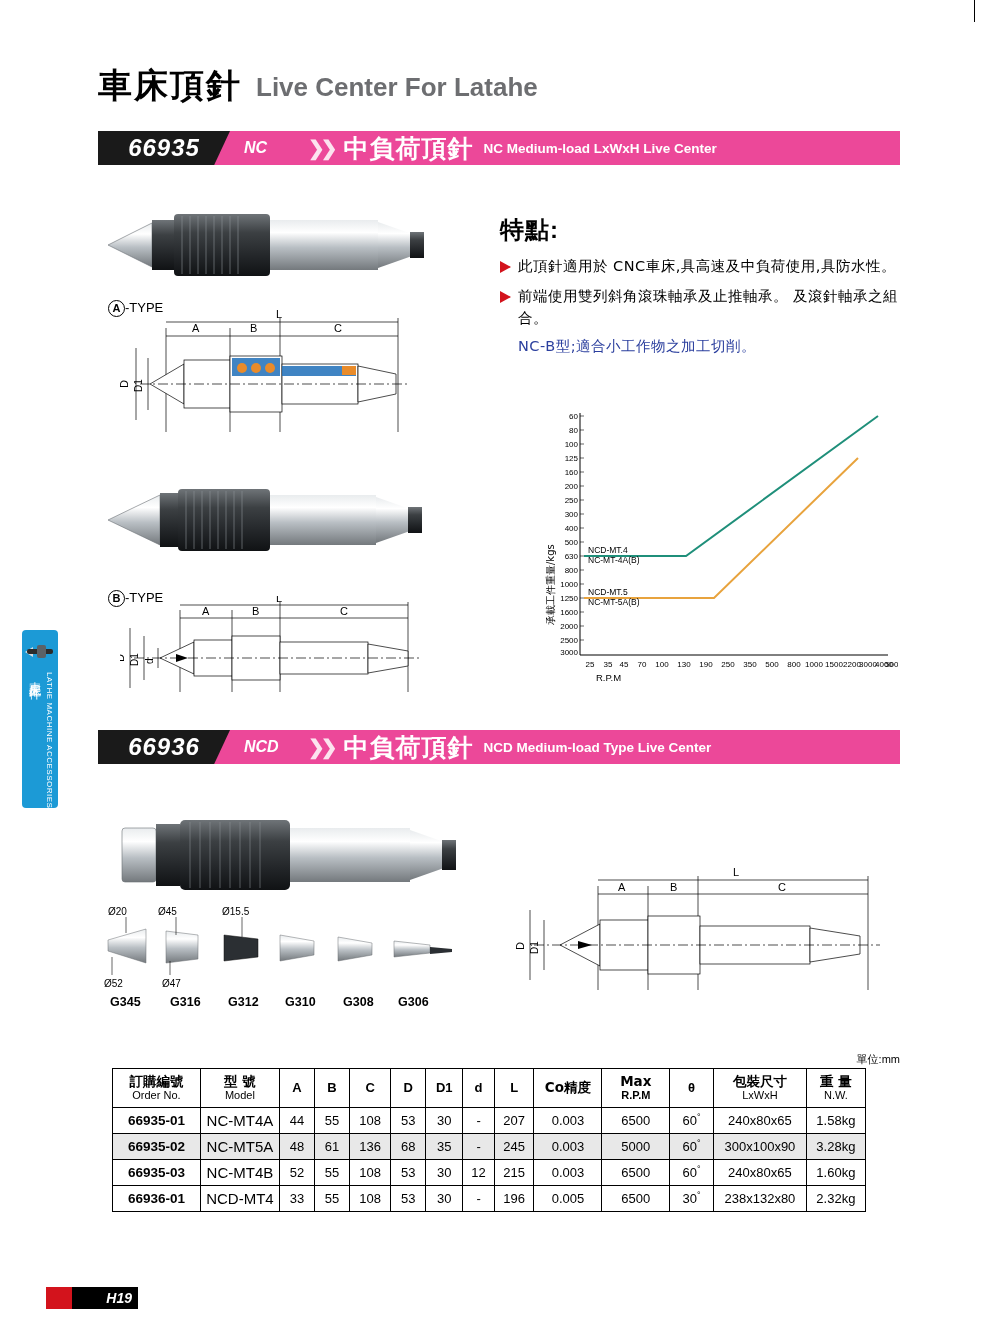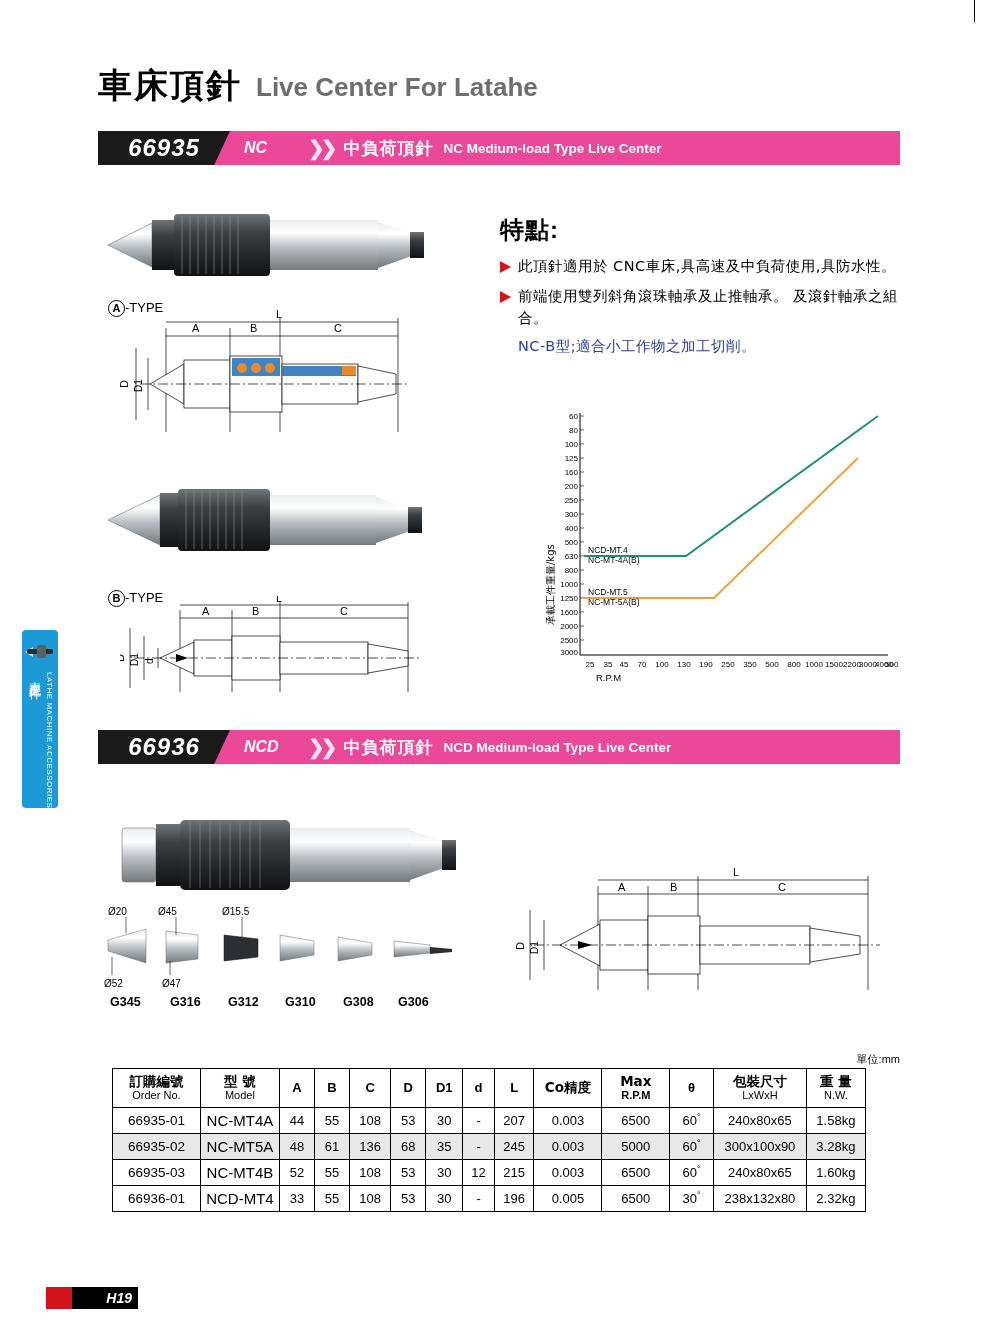--- a/index.html
+++ b/index.html
@@ -21,21 +21,21 @@
   .title-cn{font-family:"DejaVu Sans", sans-serif;font-weight:bold;font-size:34px;letter-spacing:2px;color:#000;line-height:1;}
   .title-en{font-size:26px;font-weight:bold;color:#6d6e71;line-height:1;padding-bottom:2px;}
 
   
   .banner{position:absolute;left:98px;width:802px;height:34px;background:#ec4899;display:flex;align-items:center;}
   .banner .numbox{width:132px;height:34px;background:#1a1a1a;color:#fff;display:flex;align-items:center;justify-content:center;
       font-size:24px;font-weight:bold;font-style:italic;letter-spacing:1px;
       clip-path:polygon(0 0,100% 0,88% 100%,0 100%);}
   .banner .code{color:#fff;font-size:16px;font-weight:bold;font-style:italic;margin-left:14px;width:64px;}
   .banner .chev{color:#fff;font-size:20px;font-weight:bold;opacity:.85;margin-right:10px;letter-spacing:-4px;}
-  .banner .cn{color:#fff;font-family:"DejaVu Sans",sans-serif;font-weight:bold;font-size:17px;letter-spacing:1px;text-align:center;}
+  .banner .cn{color:#fff;font-family:"DejaVu Sans",sans-serif;font-weight:bold;font-size:25px;letter-spacing:1px;text-align:center;}
   .banner .en{color:#fff;font-size:13.5px;font-weight:bold;margin-left:10px;}
 
   
   .sidetab{position:absolute;left:22px;top:630px;width:36px;height:178px;background:#1c9ad6;border-radius:4px;
     display:flex;flex-direction:column;align-items:center;padding-top:8px;box-sizing:border-box;}
   .sidetab .ico{width:30px;height:28px;position:relative;margin-bottom:6px;}
   .sidetab .ico .bar{position:absolute;left:2px;top:11px;width:26px;height:5px;background:#2b2b2b;border-radius:2px;}
   .sidetab .ico .cone{position:absolute;left:0px;top:9px;width:0;height:0;border-top:5px solid transparent;border-bottom:5px solid transparent;border-right:8px solid #d9dde0;}
   .sidetab .ico .knob{position:absolute;left:12px;top:7px;width:9px;height:13px;background:#5b6166;border-radius:2px;}
   .sidetab .t1{writing-mode:vertical-rl;font-family:"DejaVu Sans",sans-serif;font-size:12px;color:#fff;letter-spacing:2px;}
@@ -58,21 +58,21 @@
   .drawing{position:absolute;}
 
   
   .unit{position:absolute;right:100px;top:1052px;font-size:11px;}
   table.spec{position:absolute;left:112px;top:1068px;border-collapse:collapse;width:754px;}
   table.spec th,table.spec td{border:1px solid #000;text-align:center;font-size:13px;padding:0;height:25px;}
   table.spec thead th{height:38px;font-weight:bold;font-size:13px;line-height:1.15;}
   table.spec thead th .cn{font-family:"DejaVu Sans",sans-serif;font-size:13.5px;display:block;}
   table.spec thead th .en{font-size:11px;font-weight:normal;display:block;}
   table.spec tbody tr.alt{background:#e8e8e8;}
-  table.spec td.ord{font-weight:normal;font-size:13.5px;}
+  table.spec td.ord{font-weight:bold;font-size:13.5px;}
   table.spec td.model{font-size:15px;}
   .deg{font-size:9px;vertical-align:super;}
 
   
   .footer{position:absolute;left:46px;top:1287px;width:92px;height:22px;background:#000;}
   .footer .h{position:absolute;right:6px;top:3px;color:#fff;font-size:14px;font-weight:bold;font-style:italic;}
   .footer .red{position:absolute;left:0;top:0;width:26px;height:22px;background:#d3131c;}
 </style>
 </head>
 <body>
@@ -84,21 +84,21 @@
   <div class="title-row">
     <div class="title-cn">車床頂針</div>
     <div class="title-en">Live Center For Latahe</div>
   </div>
 
   <div class="banner" style="top:131px;">
     <div class="numbox">66935</div>
     <div class="code">NC</div>
     <div class="chev">❯❯</div>
     <div class="cn">中負荷頂針</div>
-    <div class="en">NC Medium-load Type Live Center</div>
+    <div class="en">NC Medium-load LxWxH Live Center</div>
   </div>
 
   <div class="sidetab">
     <div class="ico">
       <div class="cone"></div>
         <div class="bar"></div>
         <div class="knob"></div>
     </div>
     <div class="inner">
       <div class="t1">車床配件</div>

